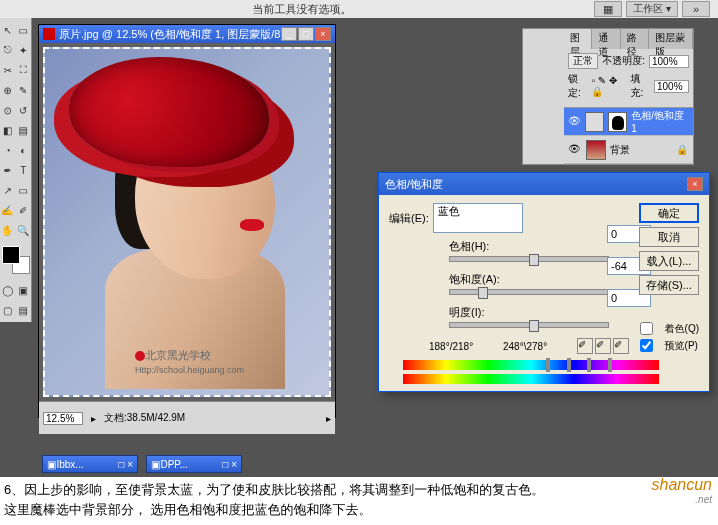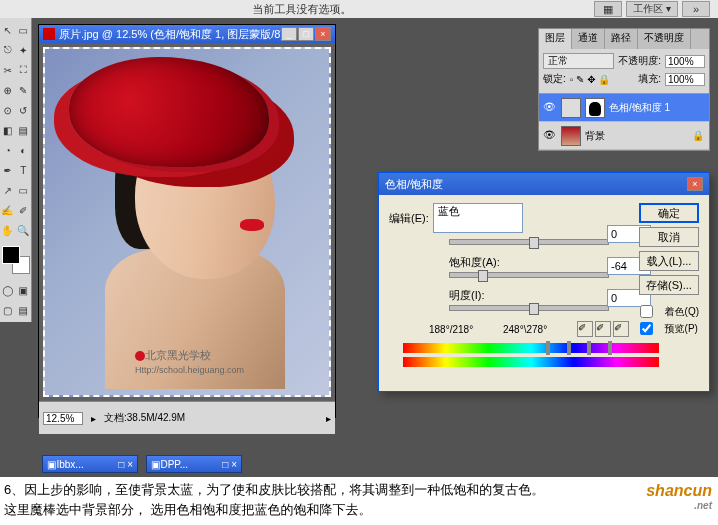--- a/index.html
+++ b/index.html
@@ -27,21 +27,21 @@
 .image-area { width: 288px; height: 350px; background: linear-gradient(135deg, #8090c0 0%, #a0b0d0 40%, #c0c8e0 100%); position: relative; border: 2px dashed #fff; }
 .flowers { position: absolute; top: 8px; left: 24px; width: 200px; height: 110px; background: radial-gradient(circle at 30% 40%, #d01020, #a00010 60%, #700008 100%); border-radius: 50% 60% 45% 55%; box-shadow: inset 0 0 20px rgba(0,0,0,0.4), 10px 5px 0 #b01020, -15px 10px 0 #c01520, 25px 20px 0 #a00810; }
 .head { position: absolute; top: 70px; left: 90px; width: 140px; height: 160px; background: linear-gradient(100deg, #f0d0b8, #e8c0a0 50%, #d0a080); border-radius: 50% 55% 48% 52%; }
 .neck { position: absolute; top: 200px; left: 60px; width: 180px; height: 140px; background: linear-gradient(120deg, #e8c8b0, #d8b090 50%, #b08868); border-radius: 30% 30% 0 0; }
 .hair { position: absolute; top: 60px; left: 70px; width: 80px; height: 140px; background: #1a1410; border-radius: 50% 20% 60% 30%; }
 .lips { position: absolute; top: 170px; left: 195px; width: 24px; height: 12px; background: #d01020; border-radius: 40%; }
 .watermark { position: absolute; bottom: 20px; left: 90px; font-size: 11px; color: #666; }
 .watermark-dot { display: inline-block; width: 10px; height: 10px; background: #d01020; border-radius: 50%; vertical-align: middle; }
 .doc-status { height: 18px; background: #d8d8d8; display: flex; align-items: center; font-size: 10px; padding: 16px 4px; border-top: 1px solid #888; }
 .zoom-field { width: 40px; background: #fff; border: 1px solid #888; padding: 0 2px; }
-.layers-panel { position: absolute; right: 8px; top: 28px; width: 172px; background: #d8d8d8; border: 1px solid #888; }
+.layers-panel { position: absolute; right: 24px; top: 28px; width: 172px; background: #d8d8d8; border: 1px solid #888; padding-left: 41px; }
 .panel-tabs { display: flex; height: 20px; background: #c0c0c0; font-size: 10px; }
 .panel-tab { padding: 2px 6px; border-right: 1px solid #999; cursor: pointer; }
 .panel-tab.active { background: #d8d8d8; }
 .layer-controls { padding: 4px; font-size: 10px; }
 .layer-row1 { display: flex; gap: 4px; align-items: center; margin-bottom: 3px; }
 .blend-select { flex: 1; height: 16px; background: #e8e8e8; border: 1px solid #999; font-size: 10px; padding: 0 4px; }
 .opacity-field { width: 40px; background: #fff; border: 1px solid #999; font-size: 10px; padding: 0 2px; }
 .layer-list { border-top: 1px solid #999; }
 .layer-item { display: flex; align-items: center; height: 28px; border-bottom: 1px solid #bbb; padding: 0 4px; gap: 4px; font-size: 10px; }
 .layer-item.active { background: #4a7ef0; color: #fff; }
@@ -68,21 +68,21 @@
 .eyedroppers { display: flex; gap: 2px; }
 .eyedrop { width: 16px; height: 16px; border: 1px solid #888; background: #ece9d8; }
 .hue-checks { position: absolute; right: 10px; bottom: 40px; font-size: 10px; }
 .hue-checks label { display: flex; align-items: flex-start; gap: 12px; margin-bottom: 3px; }
 .color-bars { margin-top: 6px; padding: 0 40px 0 14px; }
 .color-bar { height: 10px; background: linear-gradient(90deg, red, yellow, lime, cyan, blue, magenta, red); margin-bottom: 4px; position: relative; }
 .range-marker { position: absolute; top: -2px; height: 14px; width: 4px; background: #888; }
 .taskbar-items { position: absolute; bottom: 4px; left: 42px; display: flex; gap: 8px; }
 .task-item { width: 96px; height: 18px; background: linear-gradient(#4a7ef0, #2a5ed0); color: #fff; font-size: 10px; display: flex; align-items: center; padding: 0 4px; border: 1px solid #1a3a80; }
 .caption { position: absolute; top: 480px; left: 4px; right: 4px; font-size: 13px; line-height: 1.5; color: #000; }
-.caption-watermark { position: absolute; right: 6px; bottom: 14px; font-size: 16px; font-weight: bold; color: #5dc040; font-style: italic; }
+.caption-watermark { position: absolute; right: 6px; bottom: 20px; font-size: 16px; font-weight: normal; color: #5dc040; font-style: italic; }
 .caption-watermark span { color: #d08000; }
 </style>
 </head>
 <body>
 
 <div class="ps-app">
   <div class="options-bar">
     <span class="options-center">当前工具没有选项。</span>
     <div class="options-right">
       <div class="options-btn">▦</div>
@@ -179,21 +179,21 @@
       <span style="margin-left:8px">文档:38.5M/42.9M</span>
       <span style="margin-left:auto">▸</span>
     </div>
   </div>
 
   <div class="layers-panel">
     <div class="panel-tabs">
       <div class="panel-tab active">图层</div>
       <div class="panel-tab">通道</div>
       <div class="panel-tab">路径</div>
-      <div class="panel-tab">不透明度</div>
+      <div class="panel-tab">图层蒙版</div>
     </div>
     <div class="layer-controls">
       <div class="layer-row1">
         <div class="blend-select">正常</div>
         <span>不透明度:</span>
         <span class="opacity-field">100%</span>
       </div>
       <div class="layer-row1">
         <span>锁定:</span>
         <span>▫ ✎ ✥ 🔒</span>
@@ -222,20 +222,21 @@
       <span class="hue-title-text">色相/饱和度</span>
       <div class="win-btn close">×</div>
     </div>
     <div class="hue-body">
       <div class="hue-row">
         <span class="hue-edit-label">编辑(E):</span>
         <div class="hue-select">蓝色</div>
       </div>
 
       <div class="slider-group">
+        <div class="slider-label">色相(H):</div>
         <div class="slider-track">
             <div class="slider-thumb" style="left:50%"></div>
           </div>
         <div class="slider-label">饱和度(A):</div>
         <div class="slider-track">
             <div class="slider-thumb" style="left:18%"></div>
           </div>
         <div class="slider-label">明度(I):</div>
         <div class="slider-track">
             <div class="slider-thumb" style="left:50%"></div>

